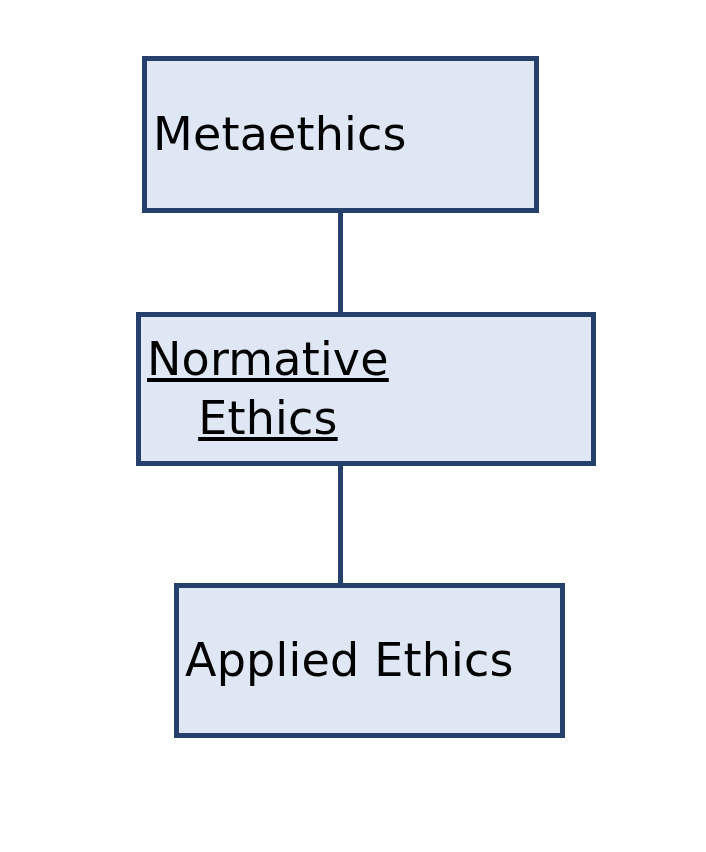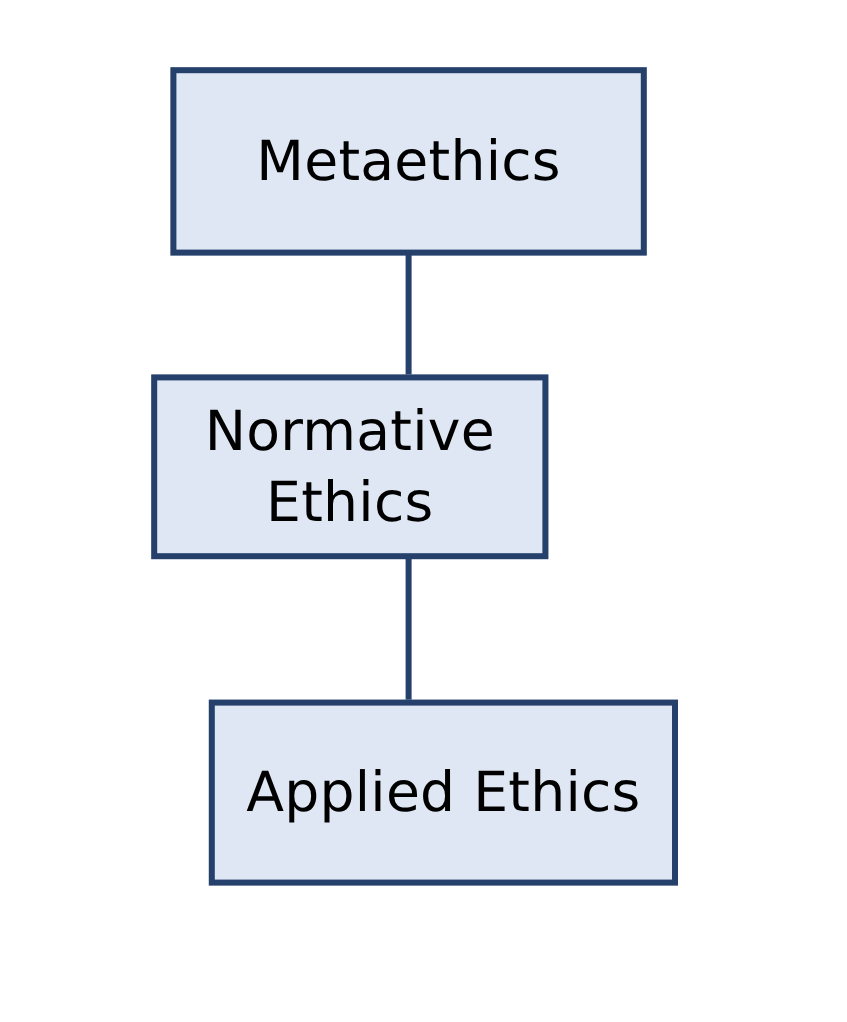--- a/index.html
+++ b/index.html
@@ -21,21 +21,20 @@
     background: #FFFFFF;
   }
 
   .node-box {
     position: absolute;
     box-sizing: border-box;
     background: #DEE7F3;
     border: 5px solid #25406B;
     display: flex;
     align-items: center;
-    justify-content: center;
     text-align: center;
   }
 
   .node-label {
     font-family: "DejaVu Sans", sans-serif;
     color: #000000;
     font-size: 46px;
     line-height: 1.28;
     letter-spacing: 0.2px;
     white-space: pre-line;
@@ -44,24 +43,25 @@
   }
 
   
   #node-metaethics {
     left: 142px;
     top: 56px;
     width: 397px;
     height: 157px;
   }
   #node-normative-ethics {
-    left: 126px;
+    left: 136px;
     top: 312px;
-    width: 331px;
+    width: 460px;
     height: 154px;
+    text-decoration: underline;
   }
   #node-applied-ethics {
     left: 142px;
     top: 583px;
     width: 391px;
     height: 155px;
     margin-left: 32px;
   }
 
   

